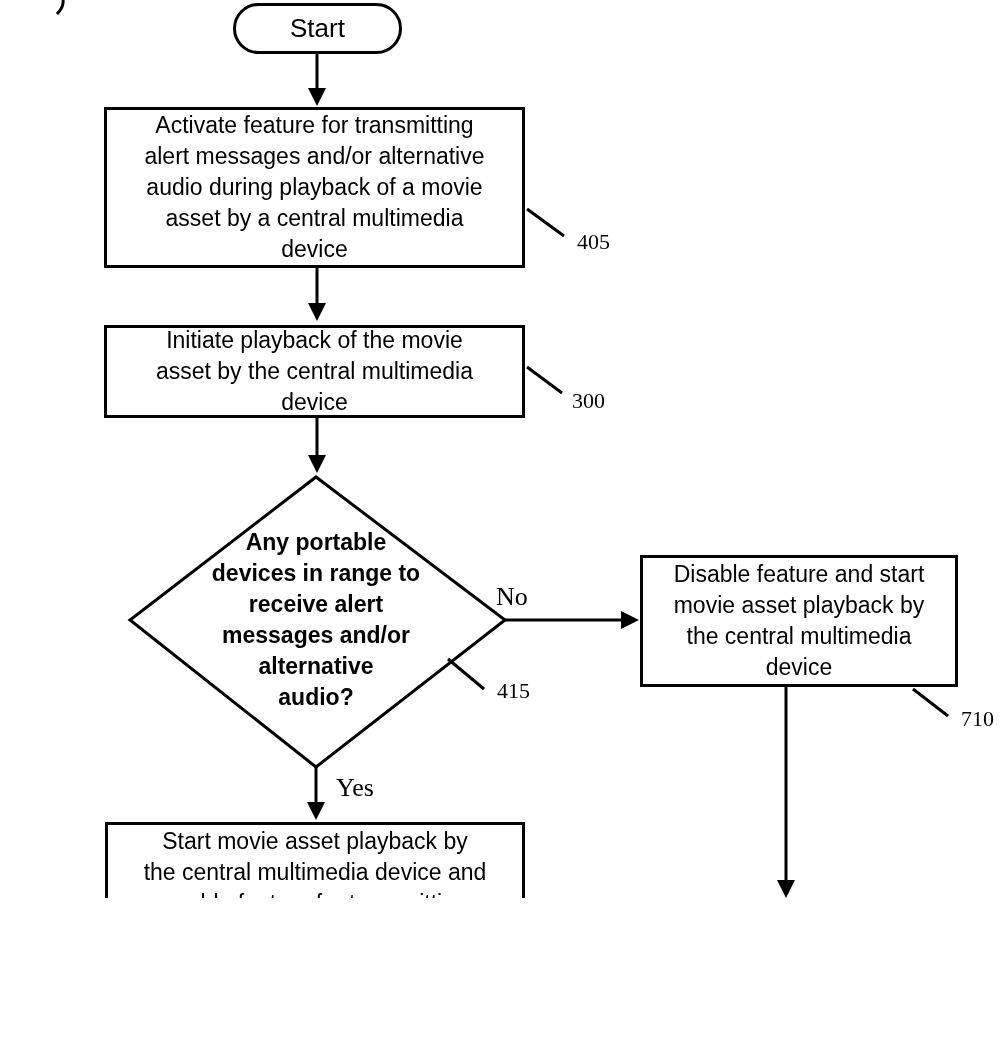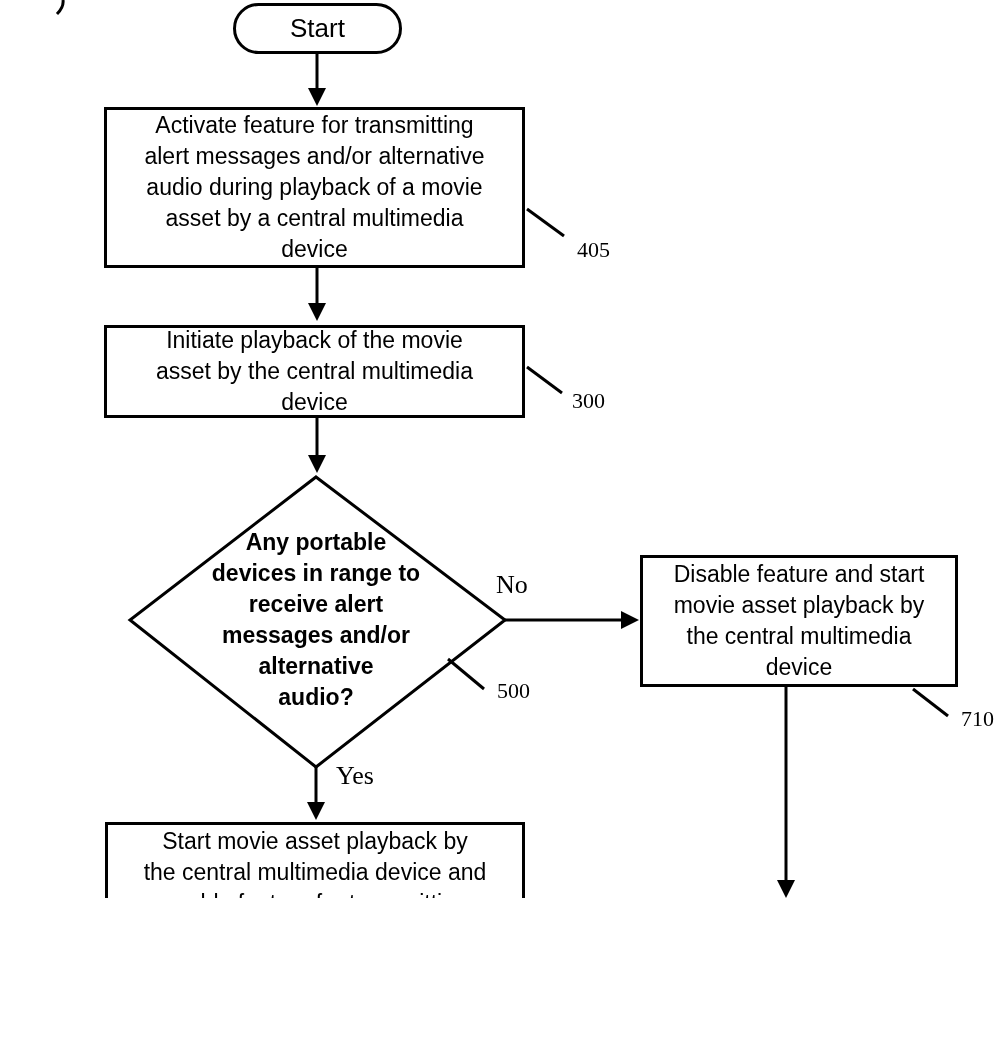--- a/index.html
+++ b/index.html
@@ -48,20 +48,21 @@
     font-size: 23px; line-height: 31px;
     z-index: 2;
     font-weight: bold;
   }
   .decision-text .txt { display: block; width: 100%; white-space: pre-line; }
   .edge-label {
     position: absolute;
     font-family: "Liberation Serif", serif;
     font-size: 26px; line-height: 26px;
     z-index: 3;
+    margin-top: 12px;
   }
   .ref-label {
     position: absolute;
     font-family: "Liberation Serif", serif;
     font-size: 22px; line-height: 22px;
     z-index: 3;
   }
   svg line, svg path { stroke: #000000; stroke-width: 3; fill: none; }
   svg polygon.head { fill: #000000; stroke: none; }
   svg polygon.shape { fill: #ffffff; stroke: #000000; stroke-width: 3; }
@@ -148,19 +149,19 @@
 movie asset</span>
   </div>
 
   <div class="node terminal" style="left:707px; top:900px; width:163px; height:51px;">
     <span class="txt">End</span>
   </div>
 
   <span class="edge-label" style="left:496px; top:572px;">No</span>
   <span class="edge-label" style="left:336px; top:763px;">Yes</span>
 
-  <span class="ref-label" style="left:577px; top:231px;margin-top:8px;">405</span>
+  <span class="ref-label" style="left:577px; top:231px;">405</span>
   <span class="ref-label" style="left:572px; top:390px;">300</span>
-  <span class="ref-label" style="left:497px; top:680px;">500</span>
+  <span class="ref-label" style="left:497px; top:680px;">415</span>
   <span class="ref-label" style="left:961px; top:708px;">710</span>
   <span class="ref-label" style="left:24px; top:924px;">425</span>
 
 </div>
 
 </body></html>

